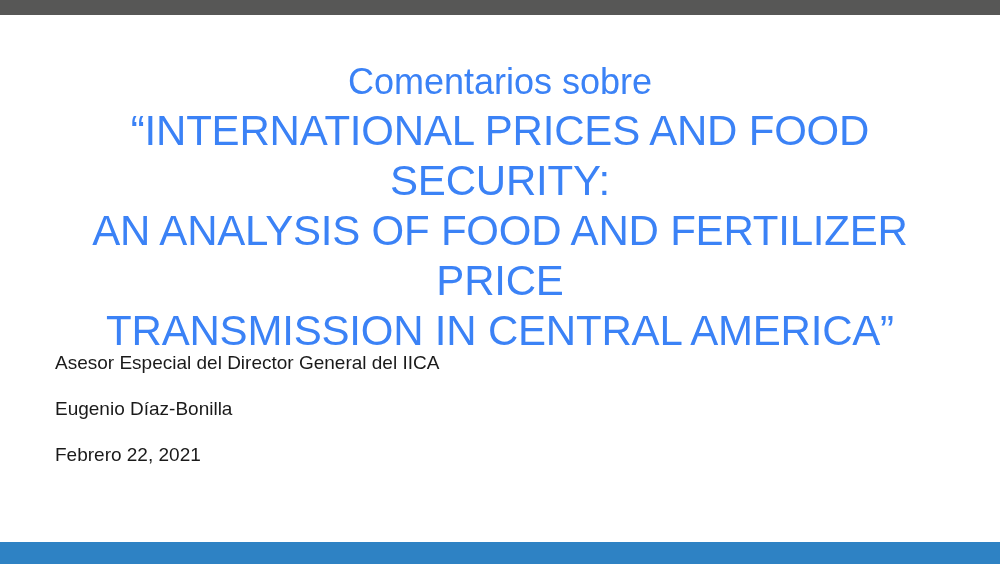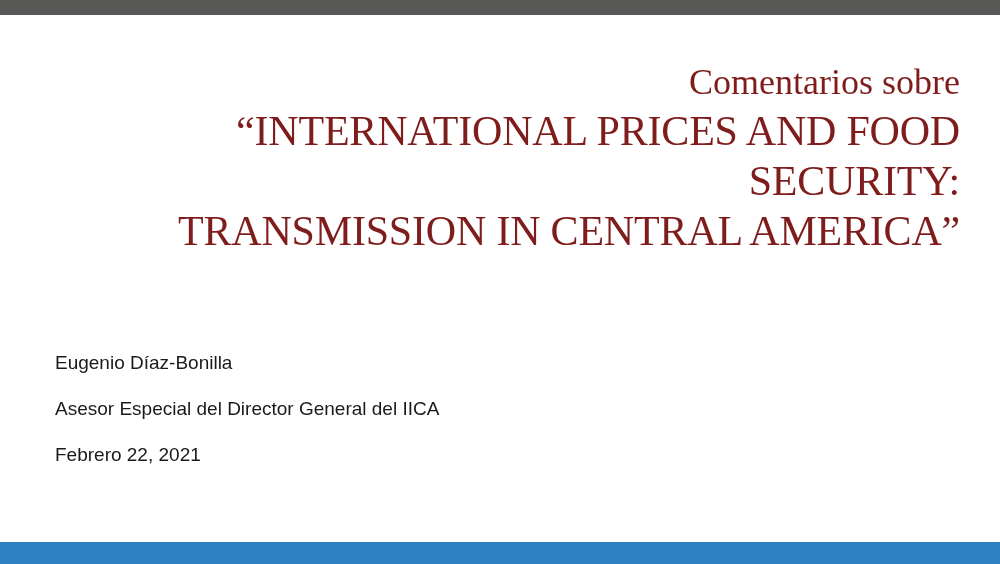--- a/index.html
+++ b/index.html
@@ -34,23 +34,22 @@
     left: 0;
     width: 1000px;
     height: 22px;
     background: #2E82C4;
   }
   .title-block {
     position: absolute;
     top: 58px;
     left: 40px;
     width: 920px;
-    text-align: right;
-    color: #7f1d1d;
-    font-family: Liberation Serif, serif;
+    text-align: center;
+    color: #3b82f6;
   }
   .title-line-1 {
     font-size: 36px;
     line-height: 48px;
     font-weight: normal;
     letter-spacing: 0px;
   }
   .title-line-2,
   .title-line-3,
   .title-line-4 {
@@ -93,24 +92,25 @@
 </head>
 <body>
 
 <div class="slide">
 
   <div class="top-bar"></div>
 
   <div class="title-block">
     <div class="title-line-1">Comentarios sobre</div>
     <div class="title-line-2">“INTERNATIONAL PRICES AND FOOD SECURITY:</div>
+    <div class="title-line-3">AN ANALYSIS OF FOOD AND FERTILIZER PRICE</div>
     <div class="title-line-4">TRANSMISSION IN CENTRAL AMERICA”</div>
   </div>
 
   <div class="subtitle-block">
+    <div class="subtitle-line">Asesor Especial del Director General del IICA</div>
     <div class="subtitle-line">Eugenio Díaz-Bonilla</div>
-    <div class="subtitle-line">Asesor Especial del Director General del IICA</div>
     <div class="subtitle-line">Febrero 22, 2021</div>
   </div>
 
   <div class="bottom-bar"></div>
 
 </div>
 
 </body></html>

